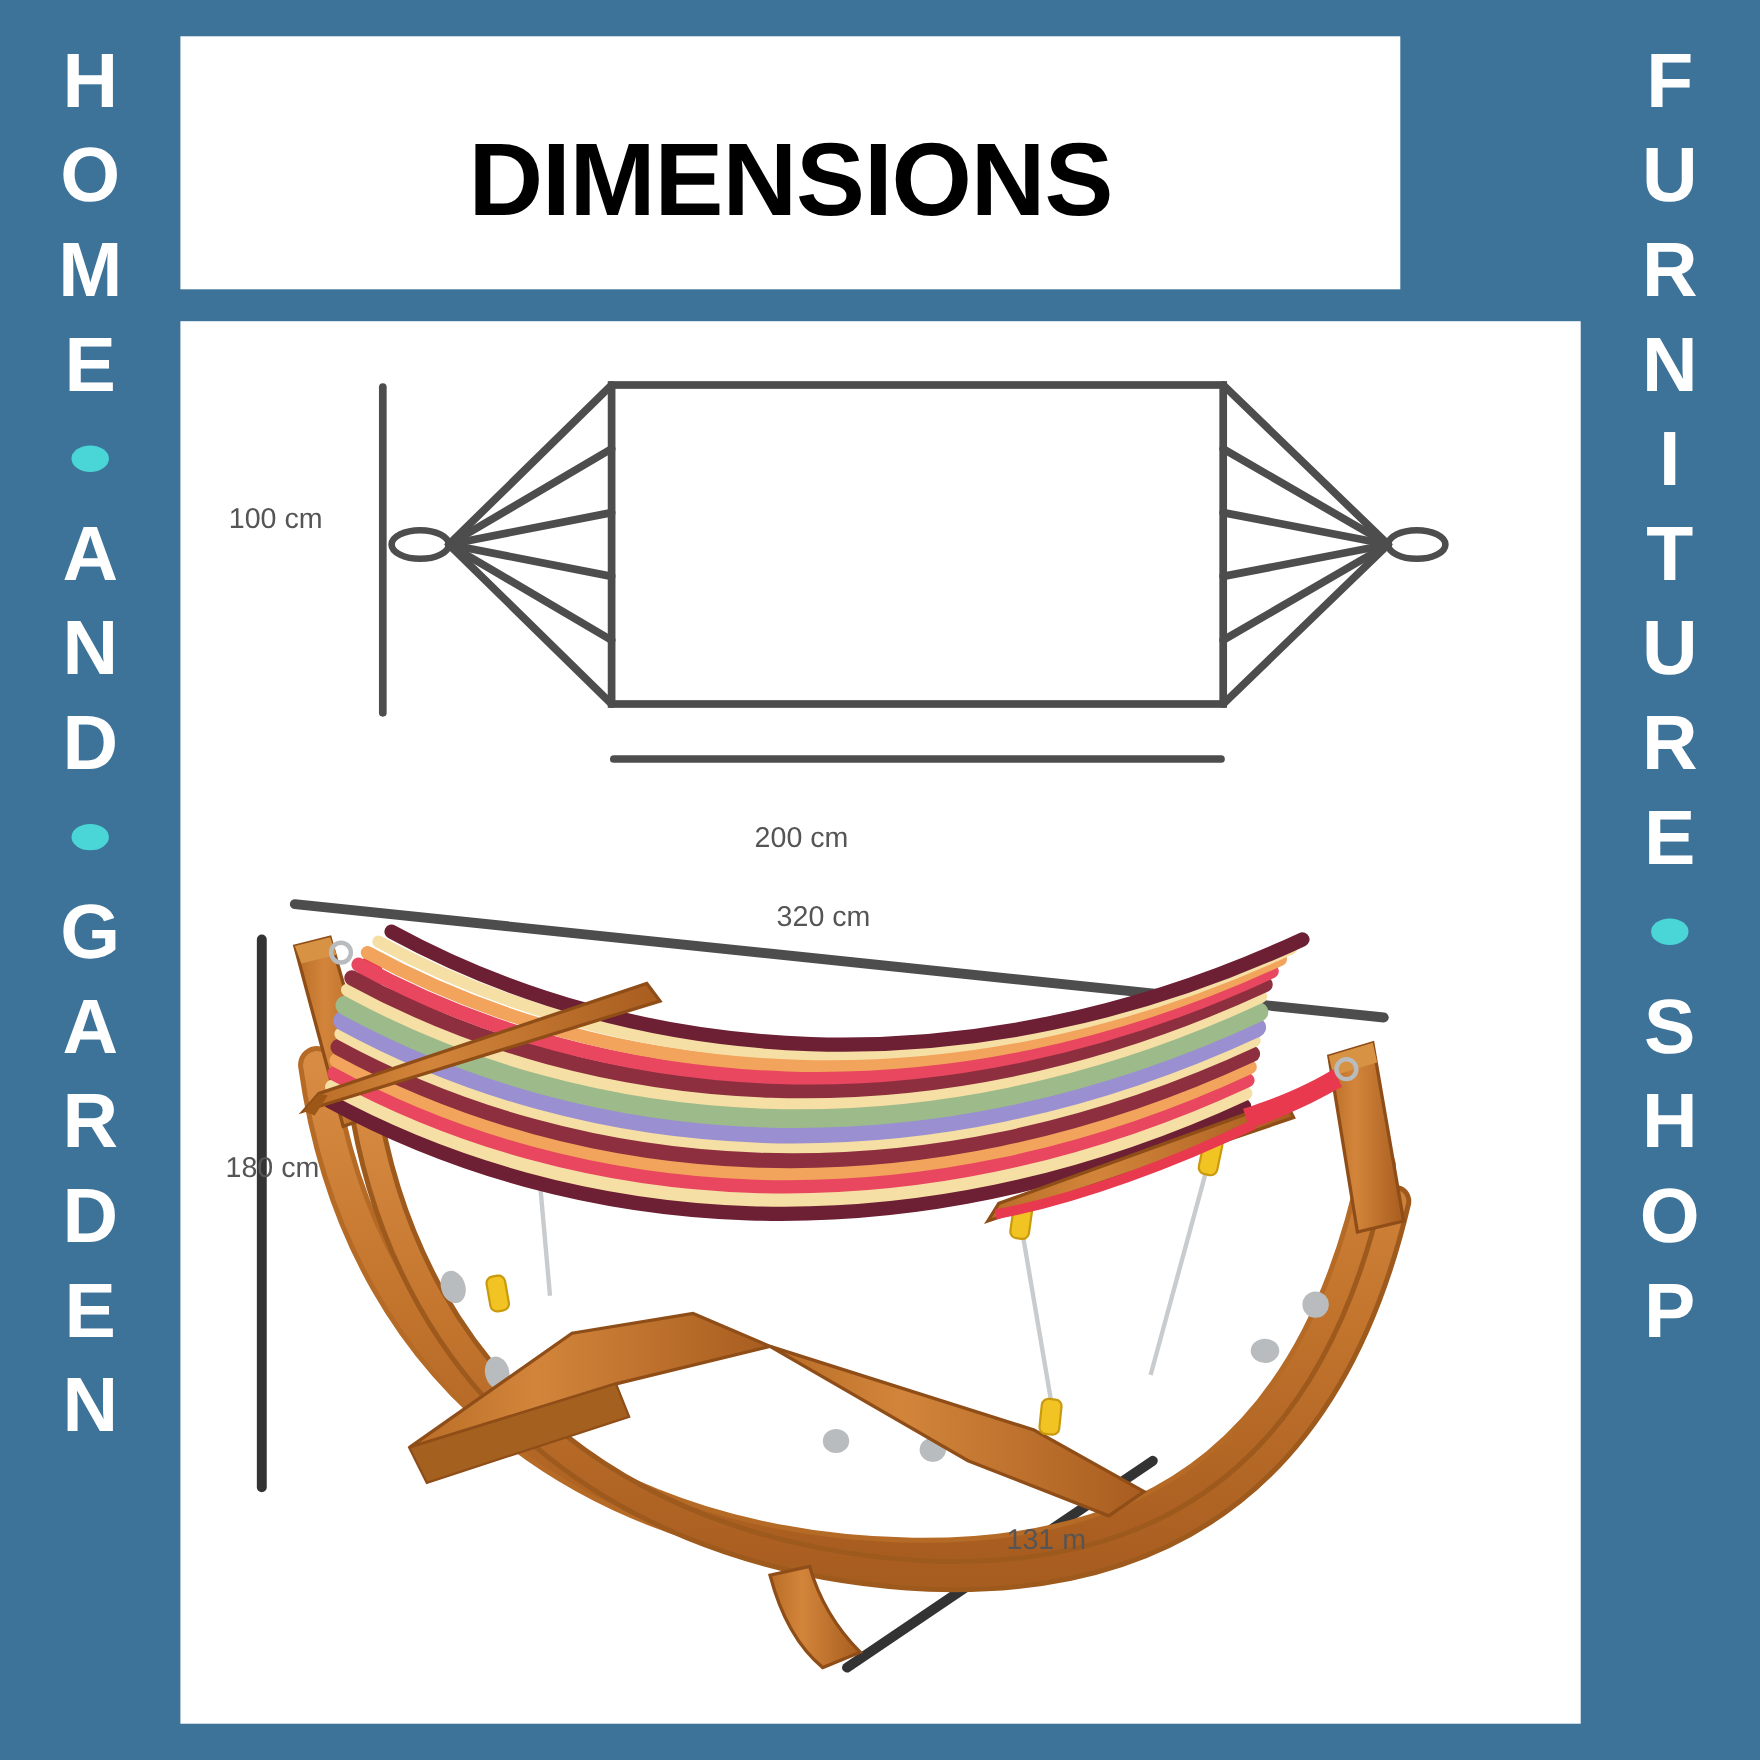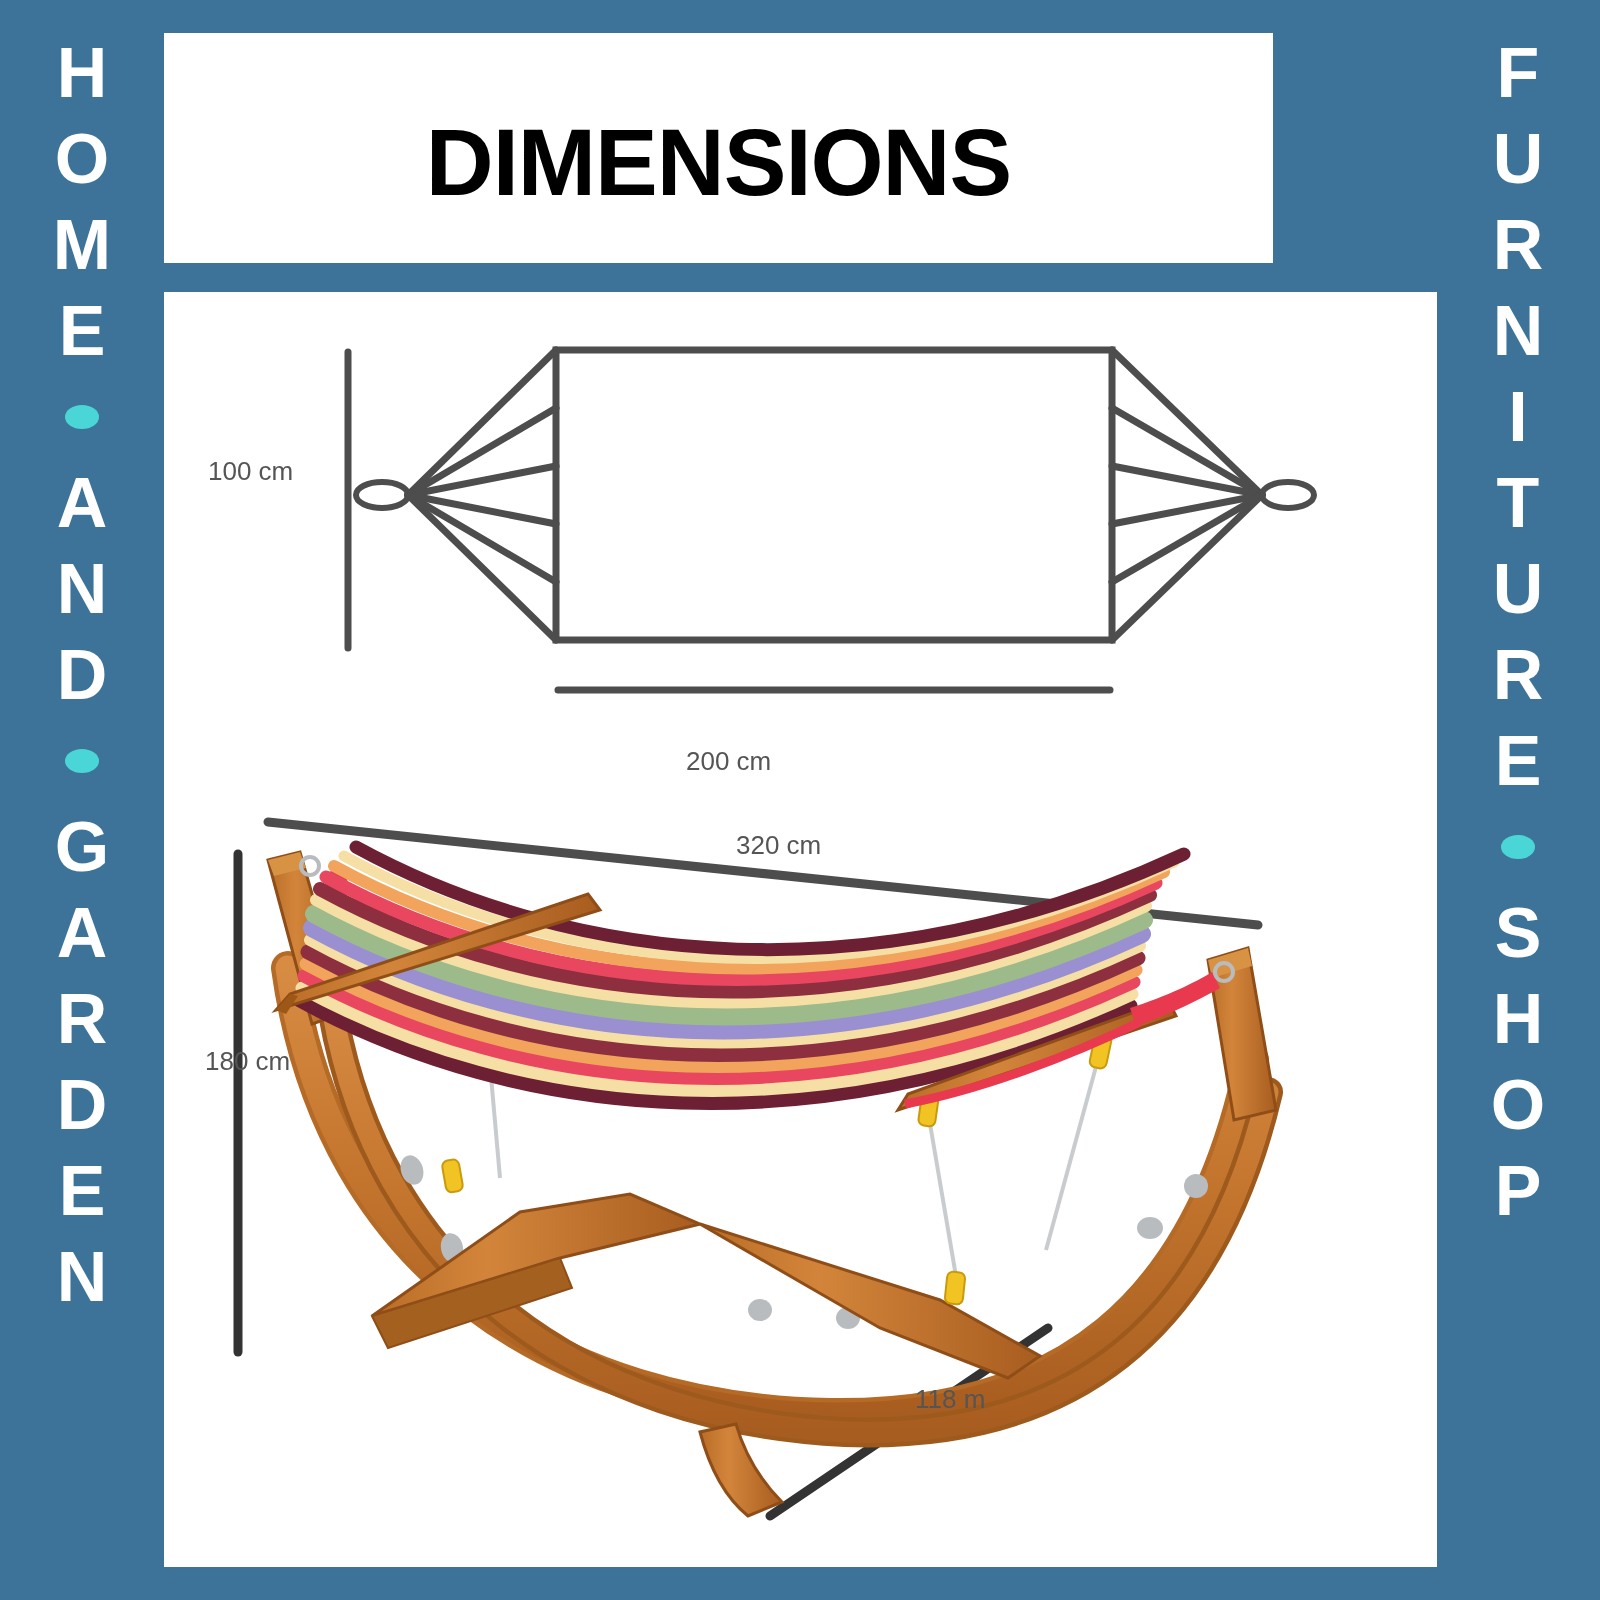--- a/index.html
+++ b/index.html
@@ -62,21 +62,21 @@
   
   .meas{
     position:absolute;
     color:#555555;
     font-size:26px;
     font-family:"Liberation Sans", sans-serif;
     white-space:nowrap;
   }
   #label-100{left:208px;top:456px;}
   #label-200{left:686px;top:706px;margin-top:40px;}
-  #label-320{left:736px;top:818px;margin-top:12px;}
+  #label-320{left:706px;top:818px;}
   #label-120{left:205px;top:1046px;}
   #label-118{left:915px;top:1384px;}
 
   svg.overlay{position:absolute;left:0;top:0;width:1600px;height:1600px;pointer-events:none;}
 </style>
 </head>
 <body>
 
 <div class="frame">
 
@@ -291,15 +291,15 @@
       <circle cx="1224" cy="972" r="9" fill="none" stroke="#b8bcbe" stroke-width="4"></circle>
 
     </g>
     </g>
   </svg>
 
   <div class="meas" id="label-100">100 cm</div>
   <div class="meas" id="label-200">200 cm</div>
   <div class="meas" id="label-320">320 cm</div>
   <div class="meas" id="label-120">180 cm</div>
-  <div class="meas" id="label-118">118 m</div>
+  <div class="meas" id="label-118">131 m</div>
 
 </div>
 
 </body></html>

